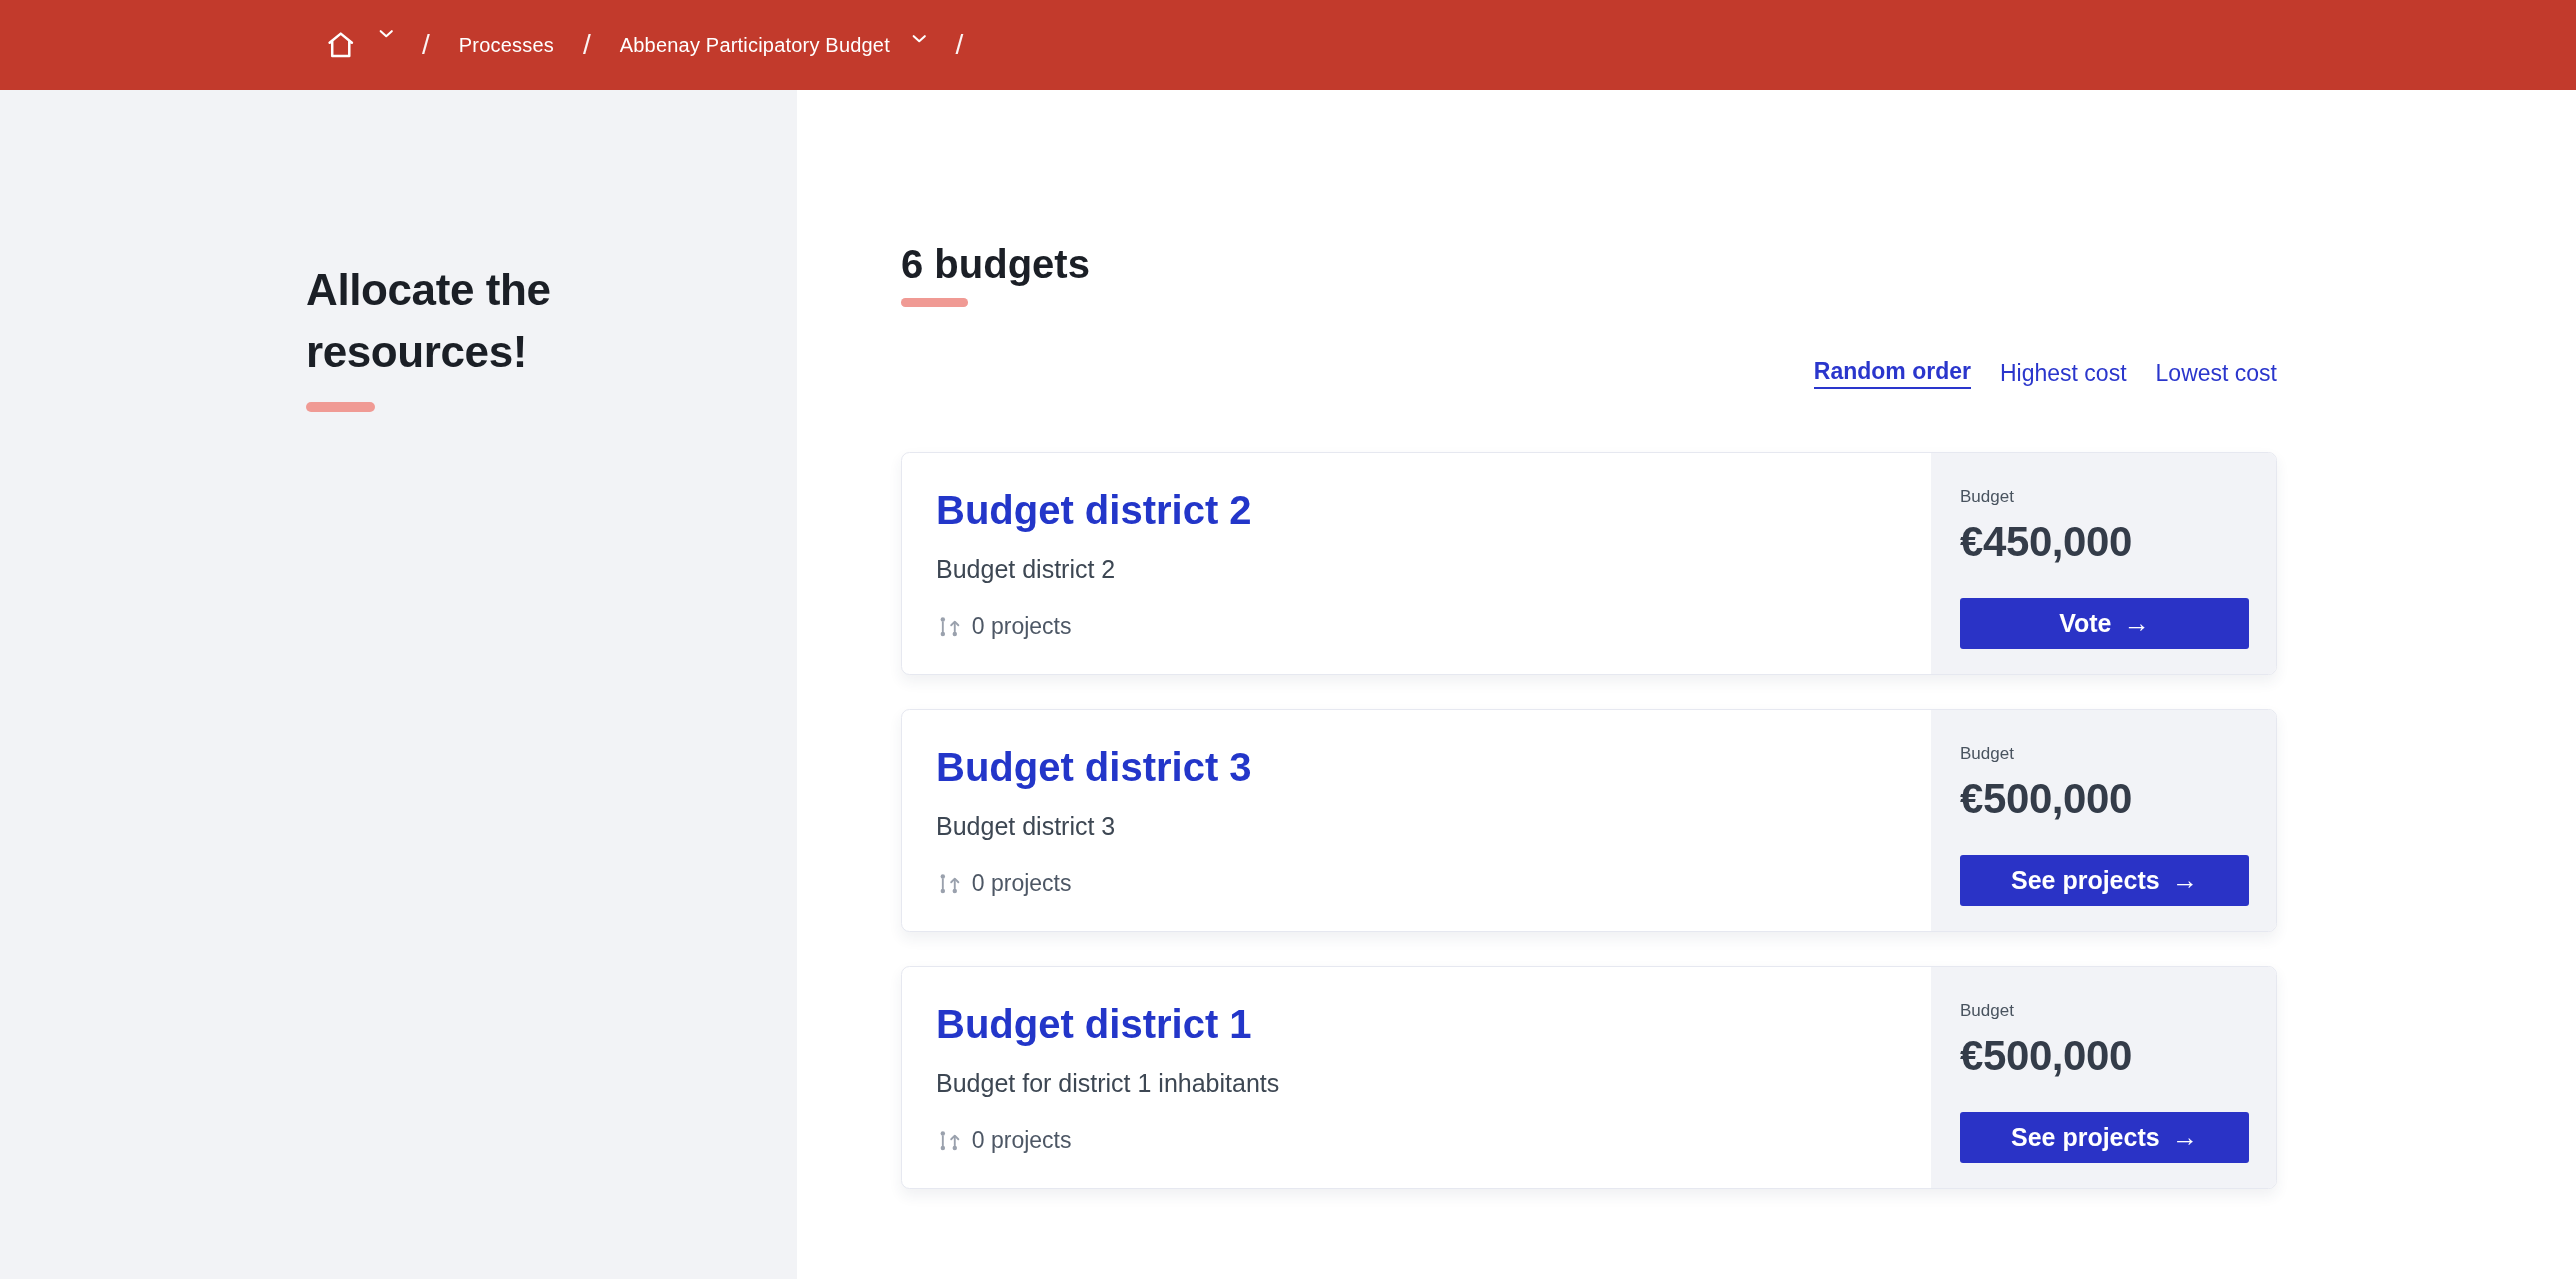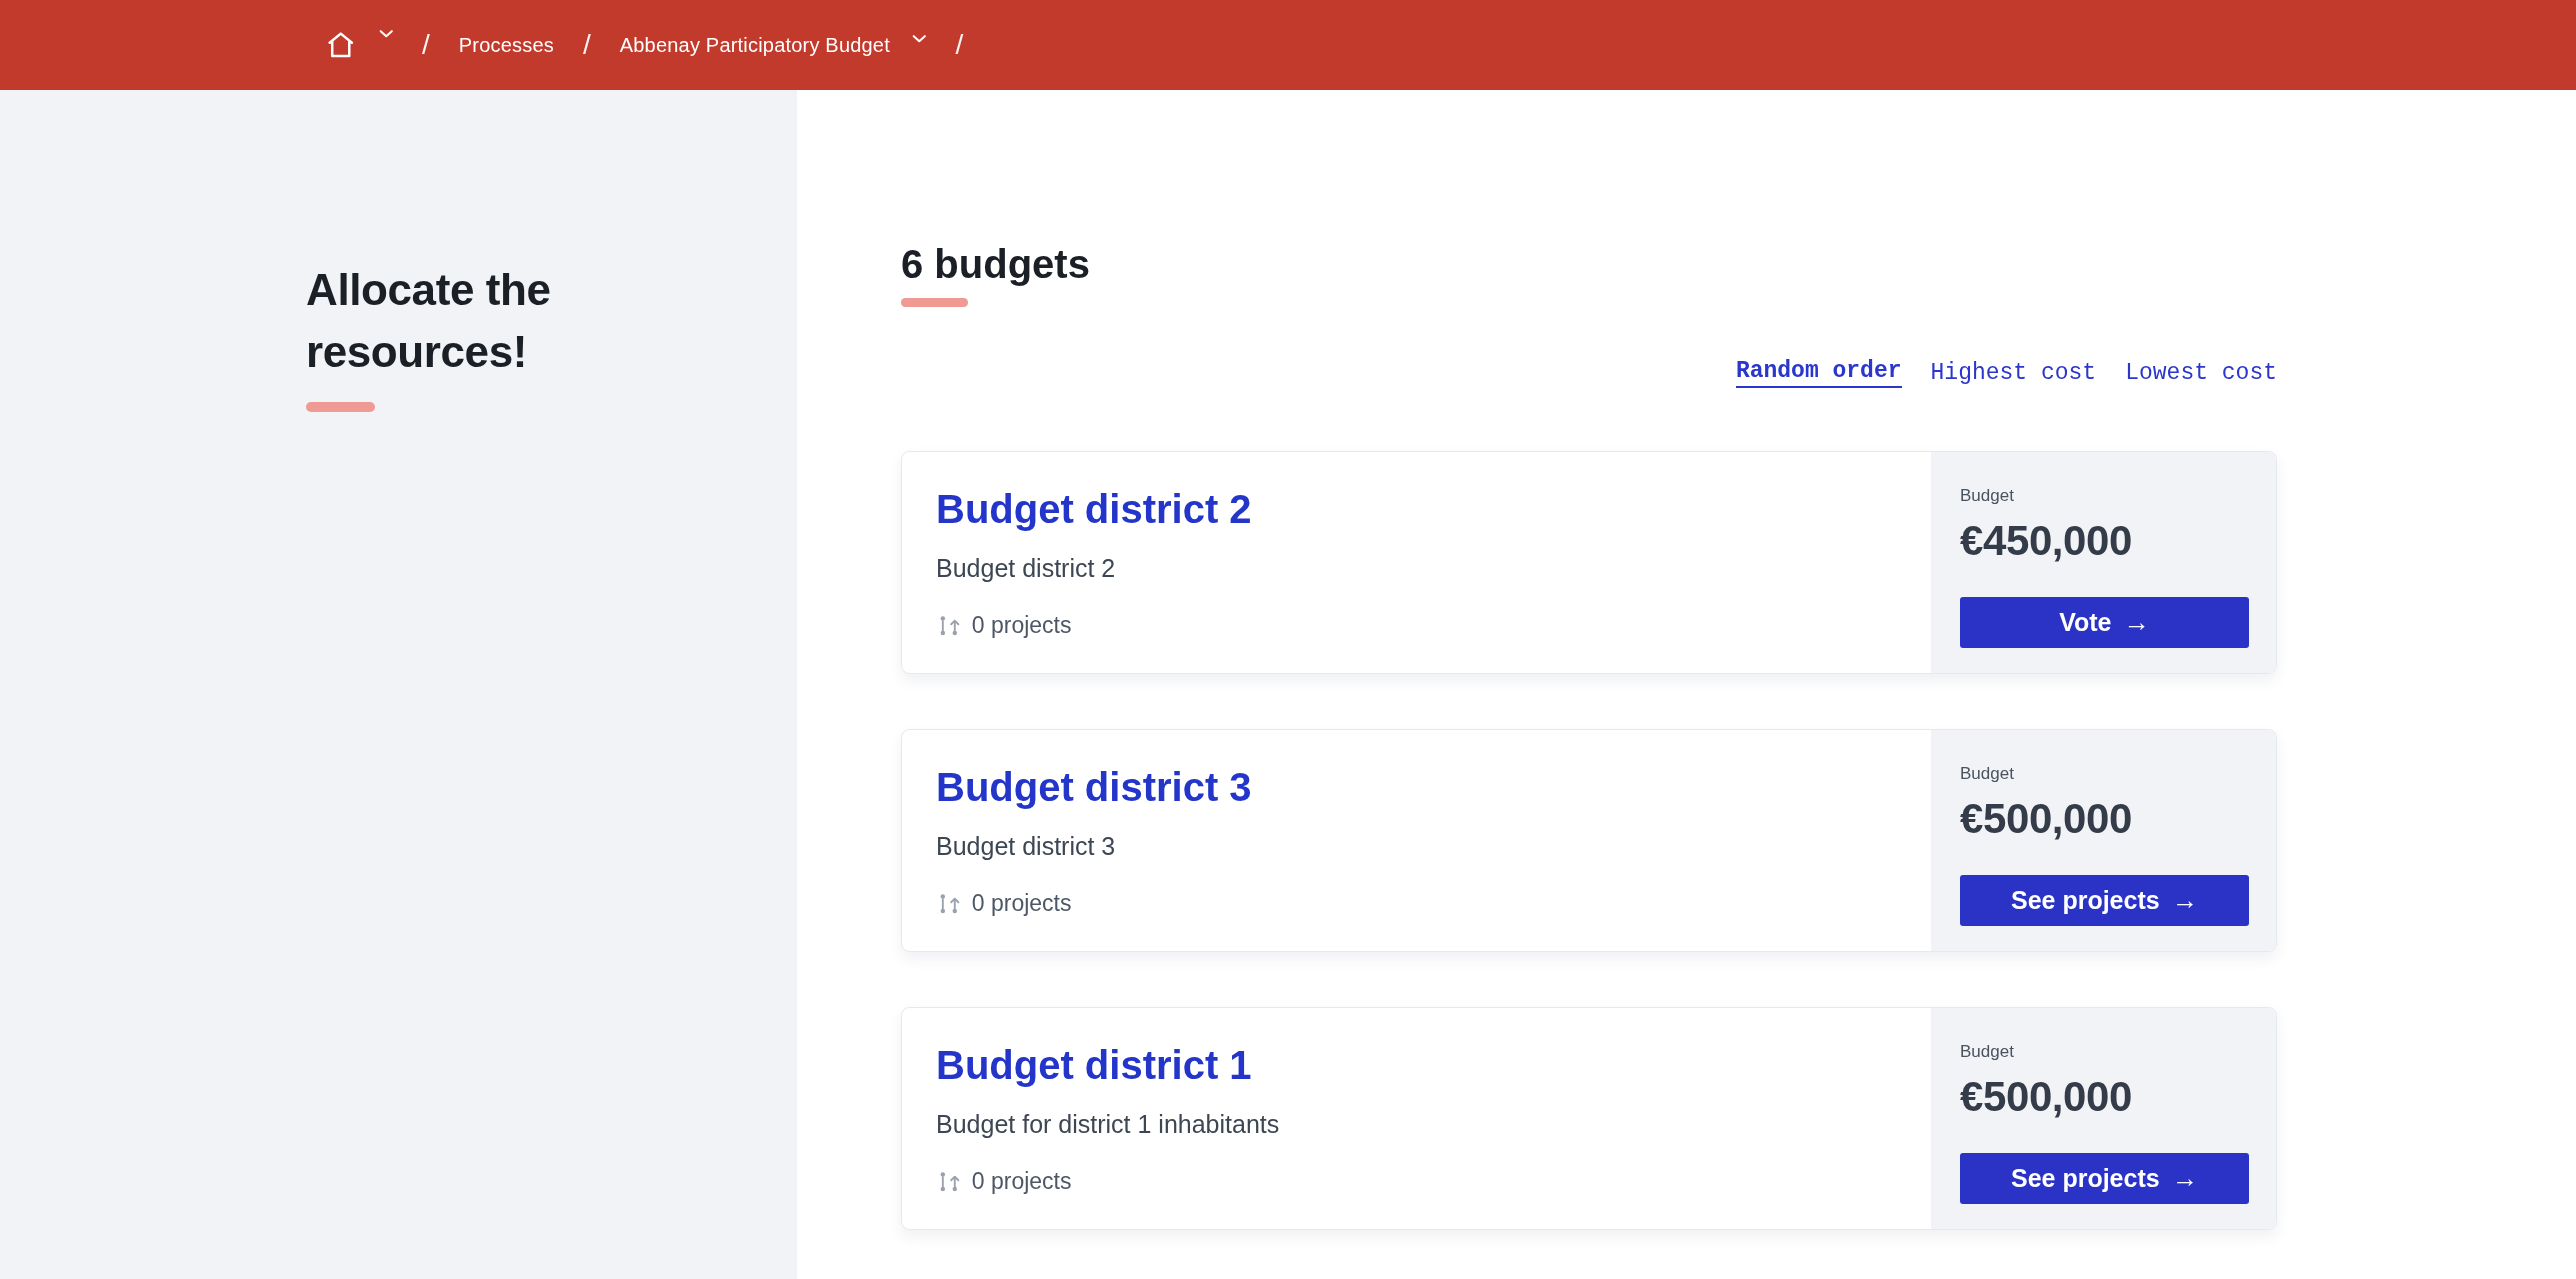--- a/index.html
+++ b/index.html
@@ -89,36 +89,35 @@
     margin-top: 11px;
   }
 
   
   .sort-row {
     margin-top: 51px;
     display: flex;
     justify-content: flex-end;
     align-items: center;
     gap: 29px;
-    font-family: Liberation Mono, monospace;
   }
   .sort-row a {
     color: #2a36cc;
     font-size: 23px;
     text-decoration: none;
     cursor: pointer;
   }
   .sort-row a.active {
     font-weight: 700;
     border-bottom: 2.6px solid #2a36cc;
     padding-bottom: 1.7px;
   }
 
   
-  .cards { margin-top: 63px; display: flex; flex-direction: column; gap: 55px; }
+  .cards { margin-top: 63px; display: flex; flex-direction: column; gap: 34px; }
   .card {
     display: flex;
     min-height: 220px;
     background: #ffffff;
     border: 0.9px solid #e6e8f0;
     border-radius: 8.5px;
     box-shadow: 0 6.8px 13.6px rgba(40, 50, 90, 0.07);
     overflow: hidden;
   }
   .card-body {

